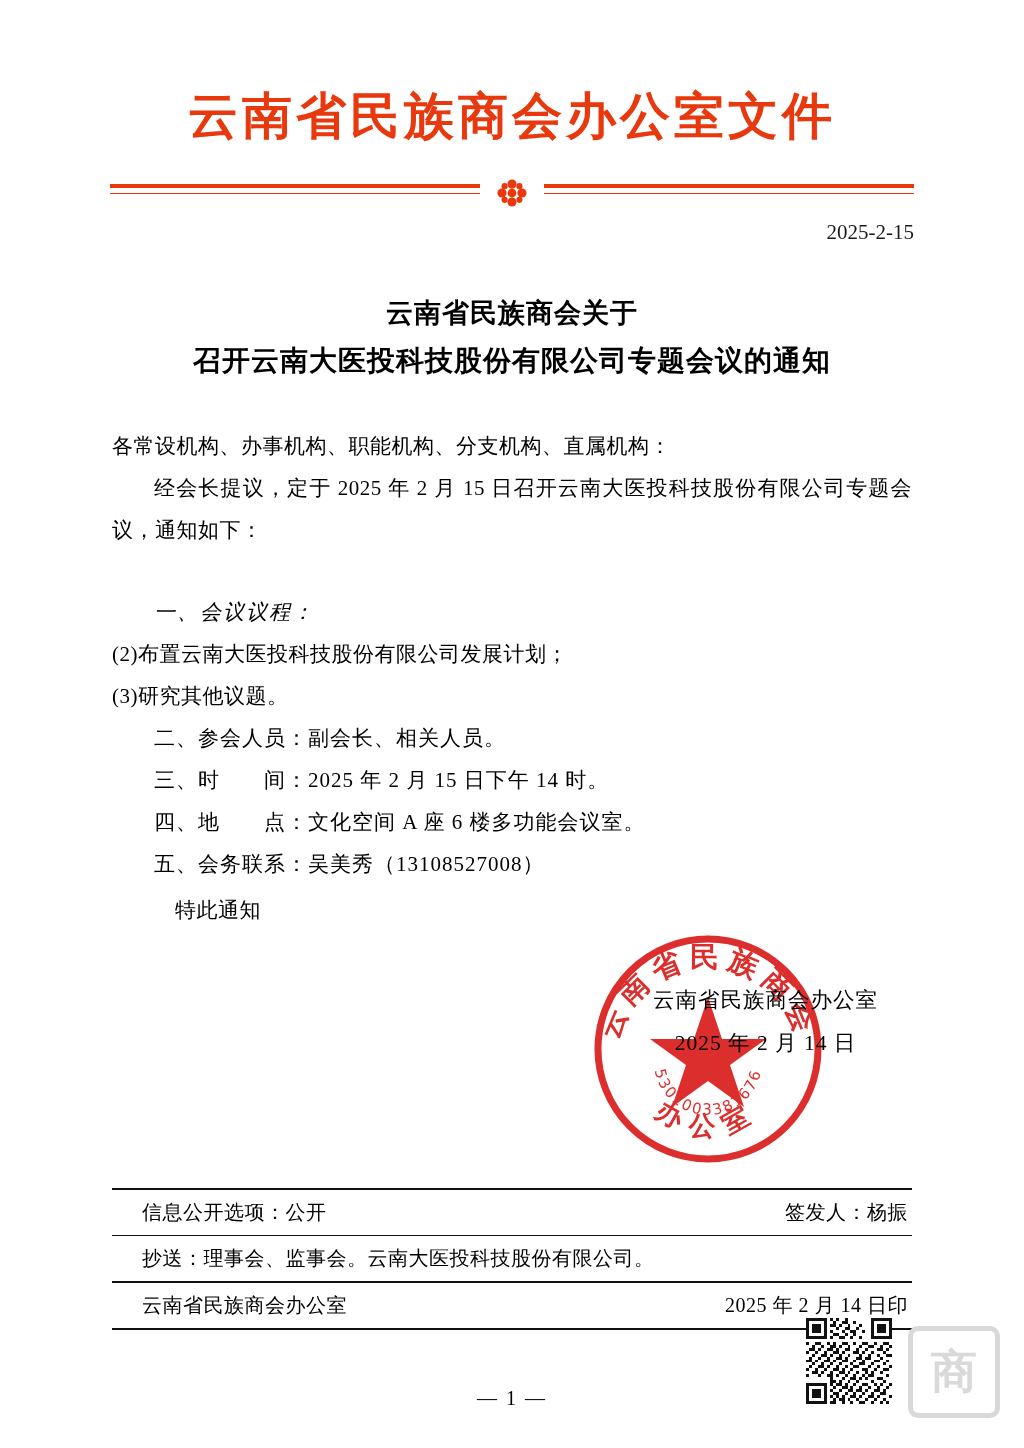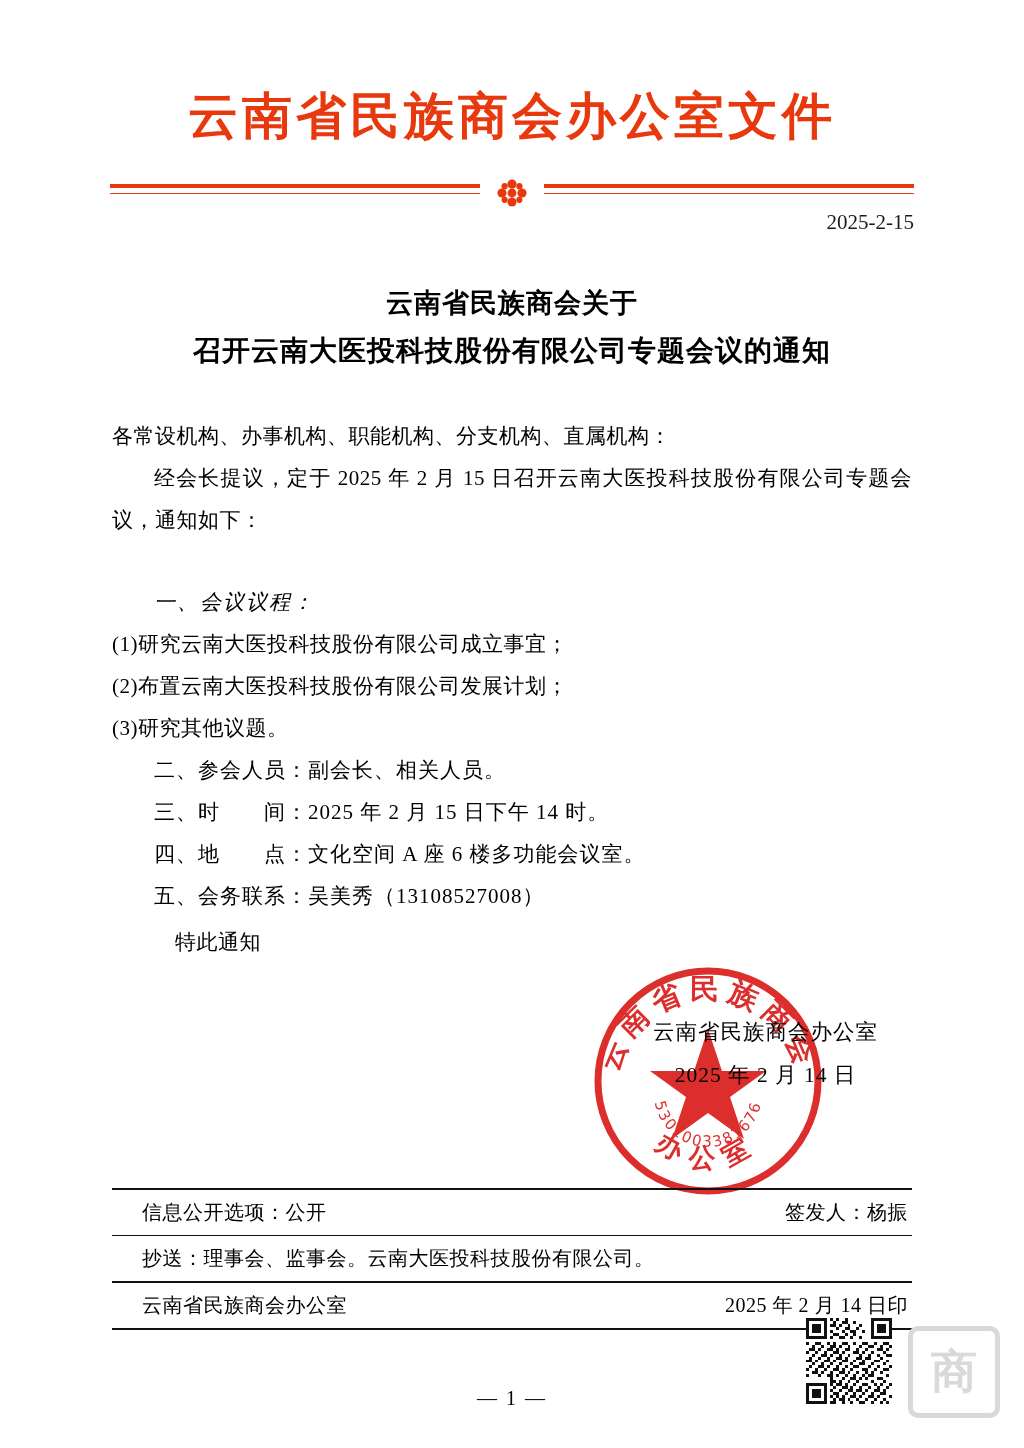--- a/index.html
+++ b/index.html
@@ -60,21 +60,21 @@
     width: 64px;
     height: 34px;
     background: #ffffff;
     display: flex;
     align-items: center;
     justify-content: center;
   }
   .rule-ornament svg { display: block; }
 
   .doc-date {
-    margin: 8px 110px 0 0;
+    margin: 18px 110px 0 0;
     text-align: right;
     font-size: 21px;
     font-family: "Liberation Serif", serif;
     color: #1a1a1a;
   }
 
   
   .doc-title {
     margin: 44px 96px 0 96px;
     text-align: center;
@@ -229,21 +229,20 @@
     <div class="line2">召开云南大医投科技股份有限公司专题会议的通知</div>
   </div>
 
   <div class="body-wrap">
     <p class="p">各常设机构、办事机构、职能机构、分支机构、直属机构：</p>
     <p class="p indent2">经会长提议，定于 2025 年 2 月 15 日召开云南大医投科技股份有限公司专题会议，通知如下：</p>
 
     <div class="spacer-lg"></div>
 
     <p class="p agenda-head">一、会议议程：</p>
-    <p class="p list-item">(1)研究云南大医投科技股份有限公司成立事宜；</p>
     <p class="p list-item">(2)布置云南大医投科技股份有限公司发展计划；</p>
     <p class="p list-item">(3)研究其他议题。</p>
 
     <p class="p kv-line">
       <span>二、参会人员：</span><span>副会长、相关人员。</span>
     </p>
     <p class="p kv-line">
       <span>三、时　　间：</span><span>2025 年 2 月 15 日下午 14 时。</span>
     </p>
     <p class="p kv-line">

